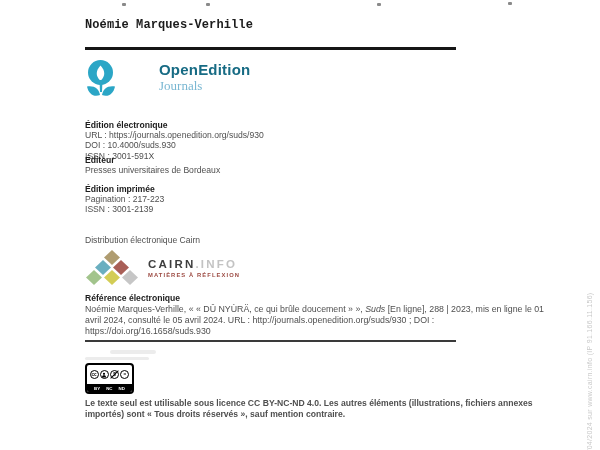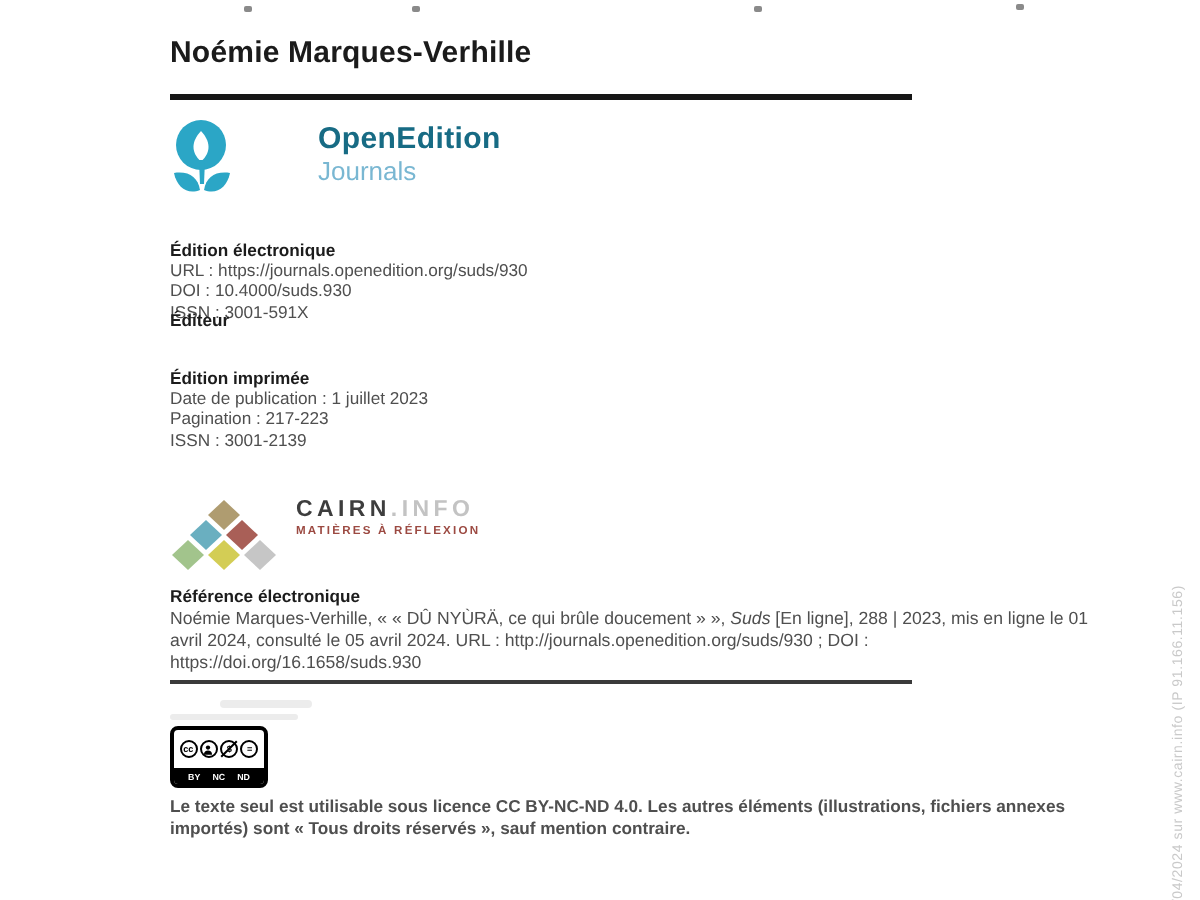--- a/index.html
+++ b/index.html
@@ -12,41 +12,42 @@
     font-family: "Liberation Sans", sans-serif;
     color: #4f4f4f;
   }
   .abs { position: absolute; }
 
   
   .frag { position: absolute; top: 3px; width: 4px; height: 3px; background: #8a8a8a; border-radius: 1px; }
 
   .author {
     left: 85px; top: 18px;
-    font-size: 15px; font-weight: bold; color: #1b1b1b;
+    font-size: 12px; font-weight: bold; color: #1b1b1b;
     letter-spacing: 0.1px;
+    font-family: Liberation Mono, monospace;
   }
   .rule-thick { left: 85px; top: 47px; width: 371px; height: 3px; background: #161616; }
   .rule-thin  { left: 85px; top: 340px; width: 371px; height: 2px; background: #3a3a3a; }
 
   
   .oe-logo { left: 84px; top: 59px; width: 250px; height: 42px; display: flex; gap: 34px; }
   .oe-icon { width: 34px; height: 42px; }
   .oe-text { margin-left: 7px; padding-top: 2px; }
   .oe-title { font-size: 15px; font-weight: bold; color: #176b84; letter-spacing: 0.2px; }
-  .oe-sub { font-size: 13px; font-family: Liberation Sans, sans-serif; color: #79b7d2; margin-top: 0px; }
+  .oe-sub { font-size: 13px; font-family: Liberation Serif, serif; color: #79b7d2; margin-top: 0px; }
 
   .sec-heading { font-size: 8.6px; font-weight: bold; color: #1c1c1c; line-height: 10.2px; }
   .sec-line { font-size: 8.6px; color: #4f4f4f; line-height: 10.2px; }
   .sec { left: 85px; width: 470px; }
 
   .dist-line { left: 85px; top: 235px; font-size: 8.6px; color: #4f4f4f; }
 
   
-  .cairn { left: 86px; top: 249px; display: flex; }
+  .cairn { left: 86px; top: 249px; display: flex; align-items: center; }
   .cairn-icon { width: 52px; height: 38px; }
   .cairn-text { margin-left: 10px; }
   .cairn-name-row { font-size: 11.5px; font-weight: bold; letter-spacing: 2.2px; }
   .cairn-name { color: #3d3d3d; }
   .cairn-suffix { color: #c3c3c3; font-weight: bold; }
   .cairn-tagline { font-size: 5.8px; font-weight: bold; letter-spacing: 1.1px; color: #9c4a42; margin-top: 2px; }
 
   .ref { left: 85px; top: 293px; width: 462px; }
   .ref p { font-size: 8.8px; line-height: 10.8px; color: #4f4f4f; margin-top: 1px; }
   .ref .it { font-style: italic; text-align: center; }
@@ -113,29 +114,30 @@
 
   <div class="abs sec" style="top:120px">
     <div class="sec-heading">Édition électronique</div>
     <div class="sec-line">URL : https://journals.openedition.org/suds/930</div>
     <div class="sec-line">DOI : 10.4000/suds.930</div>
     <div class="sec-line">ISSN : 3001-591X</div>
   </div>
 
   <div class="abs sec" style="top:155px">
     <div class="sec-heading">Éditeur</div>
+    <div class="sec-line">Presses universitaires de Bordeaux</div>
   </div>
 
   <div class="abs sec" style="top:184px">
     <div class="sec-heading">Édition imprimée</div>
-    <div class="sec-line">Date de publication : 1 juillet 2023</div>
     <div class="sec-line">Pagination : 217-223</div>
     <div class="sec-line">ISSN : 3001-2139</div>
   </div>
 
+  <div class="abs dist-line">Distribution électronique Cairn</div>
 
   <div class="abs cairn">
     <svg class="cairn-icon" viewBox="0 0 52 38">
       <path d="M26,1 L34,8.5 L26,16 L18,8.5 Z" fill="#af9c70"></path>
       <path d="M17,11 L25,18.5 L17,26 L9,18.5 Z" fill="#6aafc0"></path>
       <path d="M35,11 L43,18.5 L35,26 L27,18.5 Z" fill="#a95f57"></path>
       <path d="M8,21 L16,28.5 L8,36 L0,28.5 Z" fill="#a2c48c"></path>
       <path d="M26,21 L34,28.5 L26,36 L18,28.5 Z" fill="#d3cd55"></path>
       <path d="M44,21 L52,28.5 L44,36 L36,28.5 Z" fill="#c6c6c6"></path>
     </svg>

